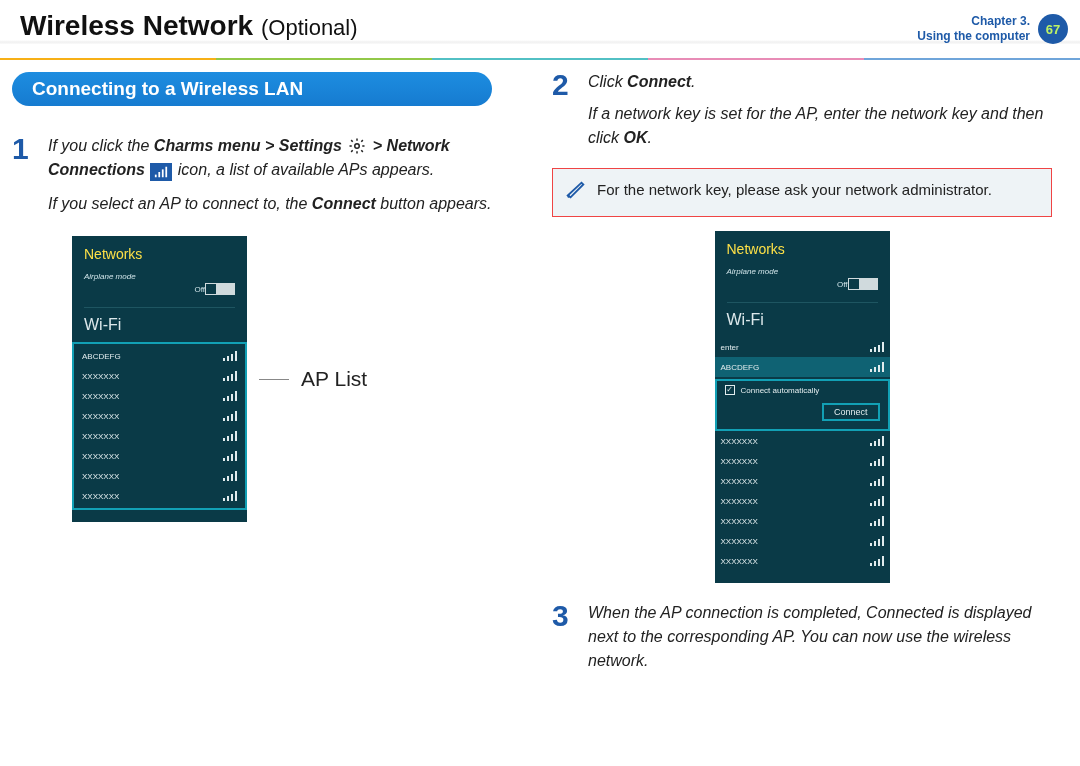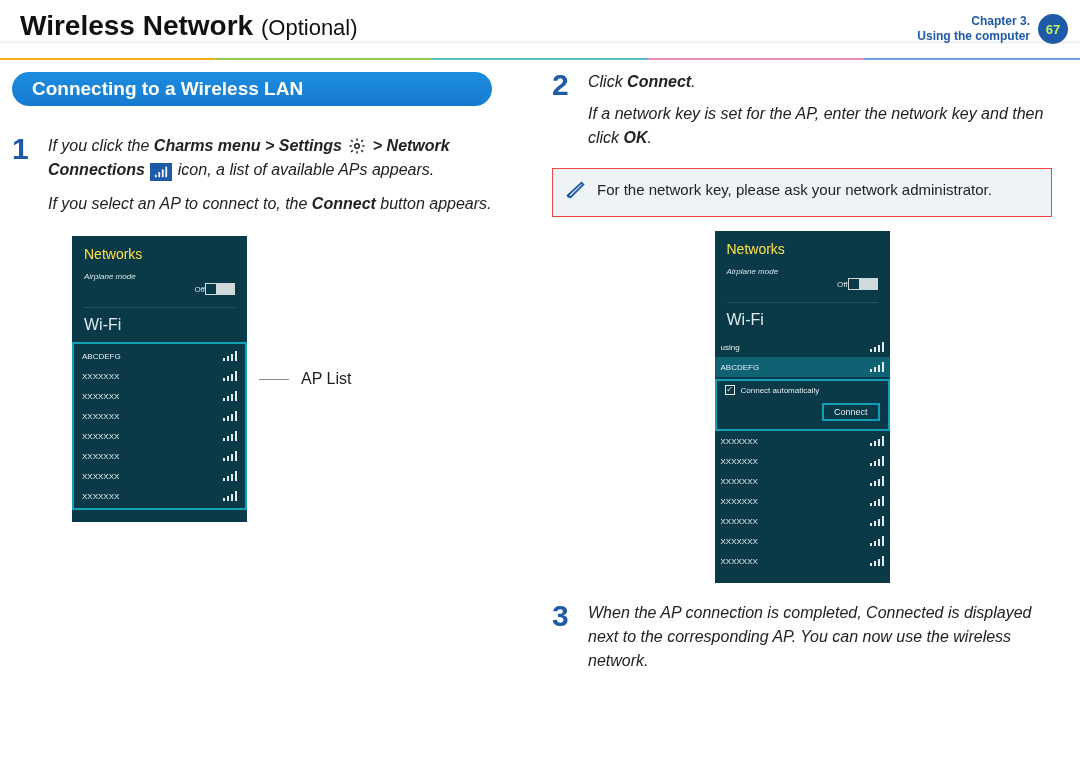--- a/index.html
+++ b/index.html
@@ -55,21 +55,21 @@
   .inline-icon {
     display: inline-flex; align-items: center; justify-content: center;
     width: 20px; height: 20px; vertical-align: -4px; margin: 0 1px;
   }
   .icon-settings svg { width: 18px; height: 18px; }
   .icon-net {
     background: #1e5aa8; color: #fff; font-size: 11px; width: 22px; height: 18px;
   }
 
   .figure-row { display: flex; align-items: center; gap: 12px; margin: 20px 0 0 60px; }
-  .ap-label { font-size: 16px; }
+  .ap-label { font-size: 21px; }
   .ap-leader { width: 30px; height: 1px; background: #888; position: relative; }
   .ap-leader::after { content:""; position:absolute; right:-32px; top:-8px; }
 
   
   .net-panel { width: 175px; background: #0a3a47; color: #cfe3e8; padding: 10px 0 12px 0; font-family: "Segoe UI", Arial; }
   .net-pad { padding: 0 12px; }
   .net-title { font-size: 14px; font-weight: 500; margin-bottom: 10px; color: #fde047; }
   .net-air { font-size: 8px; color: #cfe3e8; margin-bottom: 2px; font-style: italic; }
   .net-off-row { display:flex; align-items:center; justify-content:flex-end; margin-bottom:12px;}
   .net-off { font-size: 8px; }
@@ -270,21 +270,21 @@
           <div class="net-air">Airplane mode</div>
           <div class="net-off-row">
             <span class="net-off">Off</span>
             <span class="toggle"></span>
           </div>
           <div class="net-div"></div>
           <div class="net-wifi">Wi-Fi</div>
         </div>
         <div class="ap-list noborder">
             <div class="ap-row">
-              <span>using</span>
+              <span>enter</span>
               <span class="sig">
                 <span class="b1"></span>
                 <span class="b2"></span>
                 <span class="b3"></span>
                 <span class="b4"></span>
               </span>
             </div>
             <div class="ap-row sel">
               <span>ABCDEFG</span>
               <span class="sig">

